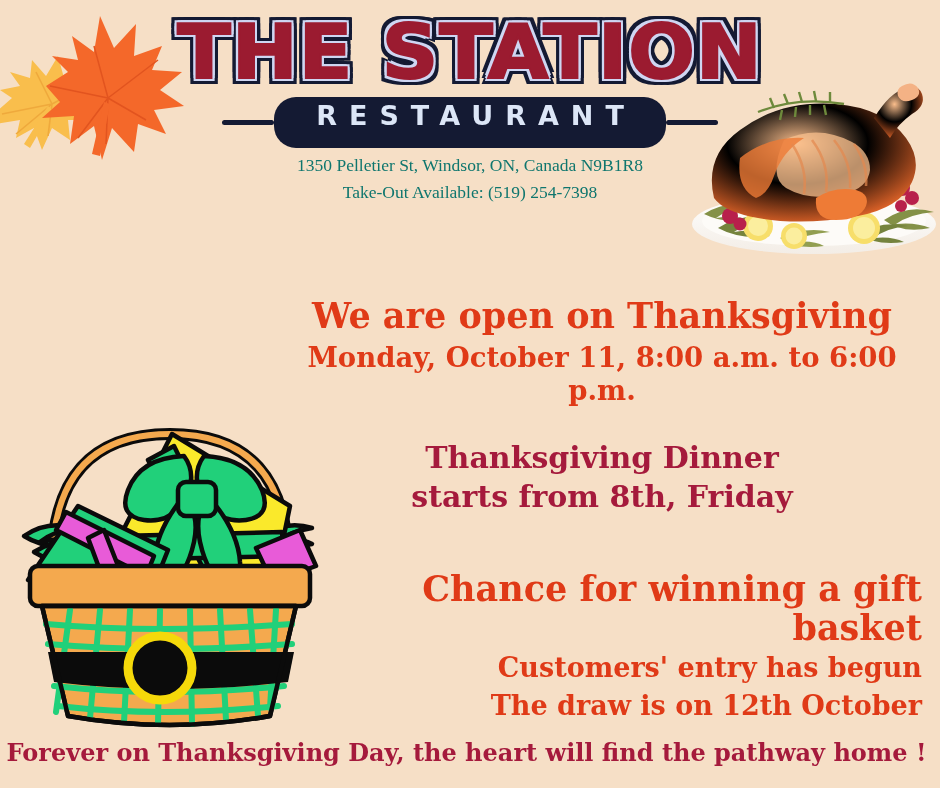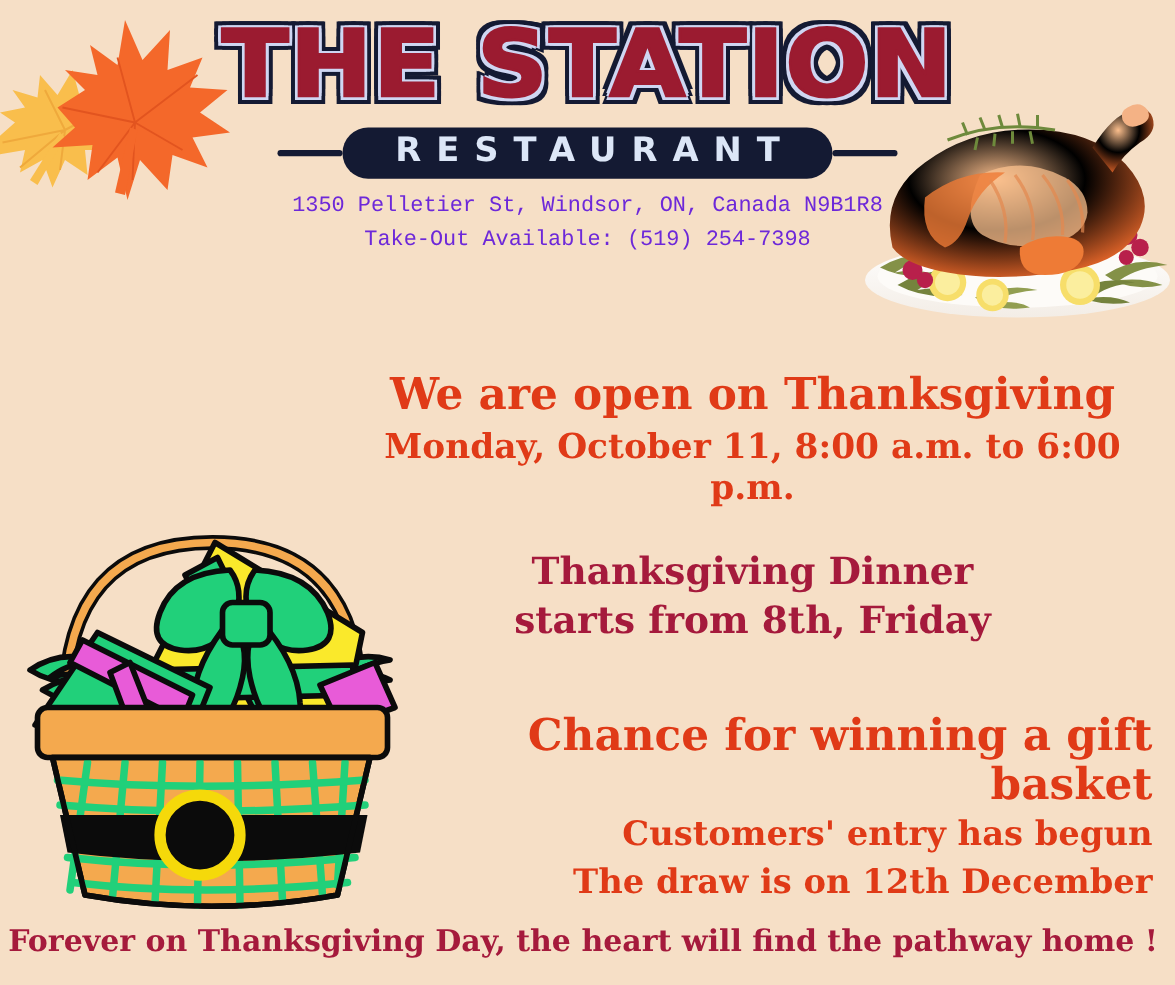--- a/index.html
+++ b/index.html
@@ -82,30 +82,30 @@
     background: #141A33;
     border-radius: 3px;
   }
   .logo-banner {
     background: #141A33;
     color: #DCE6F7;
     font-family: "DejaVu Sans", sans-serif;
     font-weight: bold;
     font-size: 27px;
     letter-spacing: 12px;
-    padding: 5px 30px 7px 42px;
+    padding: 5px 30px 18px 42px;
     border-radius: 22px;
     line-height: 1.05;
   }
 
   .logo-address {
     margin-top: 9px;
-    font-family: Liberation Mono, monospace;
+    font-family: Liberation Serif, serif;
     font-size: 17.5px;
-    color: #6d28d9;
+    color: #0f766e;
     line-height: 1.55;
   }
 
   
   .basket {
     position: absolute;
     left: 8px;
     top: 330px;
     width: 322px;
     height: 402px;
@@ -357,18 +357,18 @@
   </div>
 
   <div class="dinner">
     <div>Thanksgiving Dinner</div>
     <div>starts from 8th, Friday</div>
   </div>
 
   <div class="prize">
     <div class="headline-2">Chance for winning a gift basket</div>
     <div class="prize-line">Customers' entry has begun</div>
-    <div class="prize-line">The draw is on 12th December</div>
+    <div class="prize-line">The draw is on 12th October</div>
   </div>
 
   <div class="tagline">Forever on Thanksgiving Day,  the heart will find the pathway home !</div>
 
 </div>
 
 </body></html>

